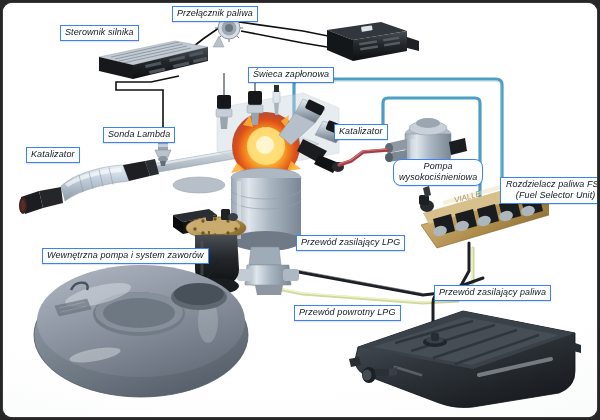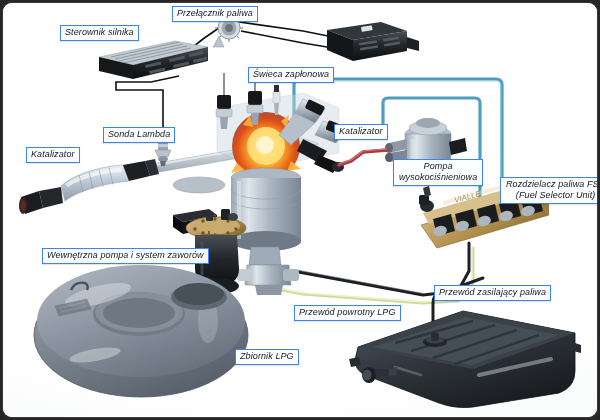--- a/index.html
+++ b/index.html
@@ -479,35 +479,35 @@
 
     <div class="lbl" style="left:331px;top:121px;">
         <span>Katalizator</span>
       </div>
 
 
     <div class="lbl" style="left:39px;top:245px;">
         <span>Wewnętrzna pompa i system zaworów</span>
       </div>
 
+    <div class="lbl" style="left:293px;top:232px;">
+        <span>Przewód zasilający LPG</span>
+      </div>
 
     <div class="lbl" style="left:291px;top:302px;">
         <span>Przewód powrotny LPG</span>
       </div>
 
-    <div class="lbl" style="left:232px;top:346px;">
-        <span>Zbiornik LPG</span>
-      </div>
 
 
     <div class="lbl" style="left:411px;top:282px;margin-left:20px;">
         <span>Przewód zasilający paliwa</span>
       </div>
 
-    <div class="lbl two" style="left:390px;top:156px;">
+    <div class="lbl two" style="left:390px;top:156px;border-radius:8px;">
       <span>Pompa</span>
       <span>wysokociśnieniowa</span>
     </div>
 
     <div class="lbl two" style="left:497px;top:174px;">
       <span>Rozdzielacz paliwa FSU</span>
       <span>(Fuel Selector Unit)</span>
     </div>
 
   </div>

